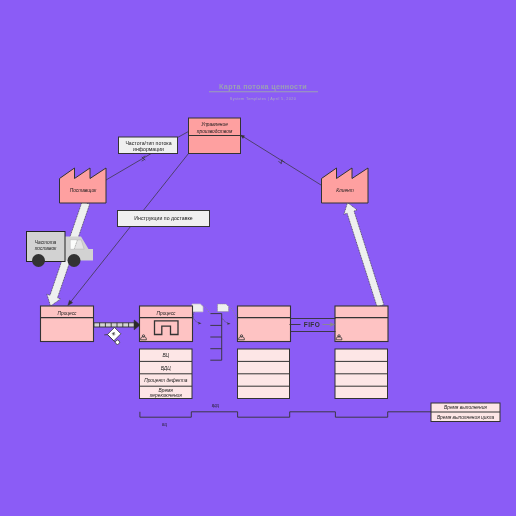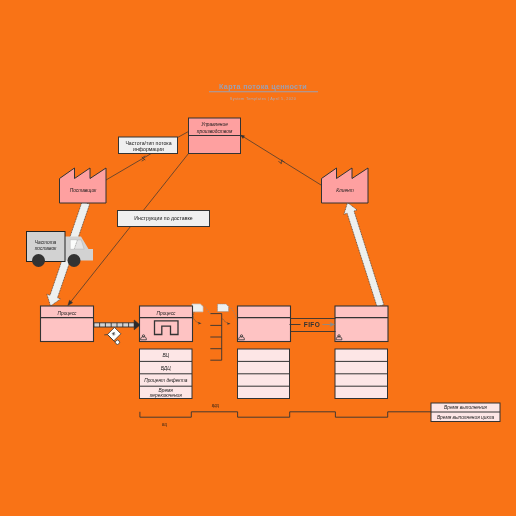--- a/index.html
+++ b/index.html
@@ -1,18 +1,18 @@
 <!DOCTYPE html>
 <html><head>
 <meta charset="utf-8">
 <title>Карта потока ценности</title>
 <style>
   html,body{margin:0;padding:0;background:#fff;}
   body{width:516px;height:516px;overflow:hidden;font-family:"Liberation Sans", sans-serif;}
-  #canvas{position:relative;width:516px;height:516px;background:#f97316;}
+  #canvas{position:relative;width:516px;height:516px;background:#8b5cf6;}
   svg#vsm{position:absolute;left:0;top:0;display:block;}
   .ttl{font-family:"Liberation Sans",sans-serif;font-weight:bold;font-size:7.2px;fill:#9ba0b4;letter-spacing:.3px;}
   .sub{font-family:"Liberation Sans",sans-serif;font-size:3.8px;fill:#a9adbe;letter-spacing:.35px;}
   .lbl{font-family:"Liberation Sans",sans-serif;font-size:5.2px;fill:#1a1a1a;text-anchor:middle;}
   .lbl-i{font-family:"Liberation Sans",sans-serif;font-size:4.8px;fill:#1a1a1a;text-anchor:middle;font-style:italic;}
   .fifo{font-family:"Liberation Sans",sans-serif;font-size:6.5px;fill:#333;text-anchor:middle;font-weight:bold;letter-spacing:.4px;}
   .tml{font-family:"Liberation Sans",sans-serif;font-size:3.6px;fill:#1a1a1a;text-anchor:middle;font-style:italic;}
   .st{stroke:#333;stroke-width:0.9;fill:none;}
   .thin{stroke:#333;stroke-width:0.7;fill:none;}
 </style>

